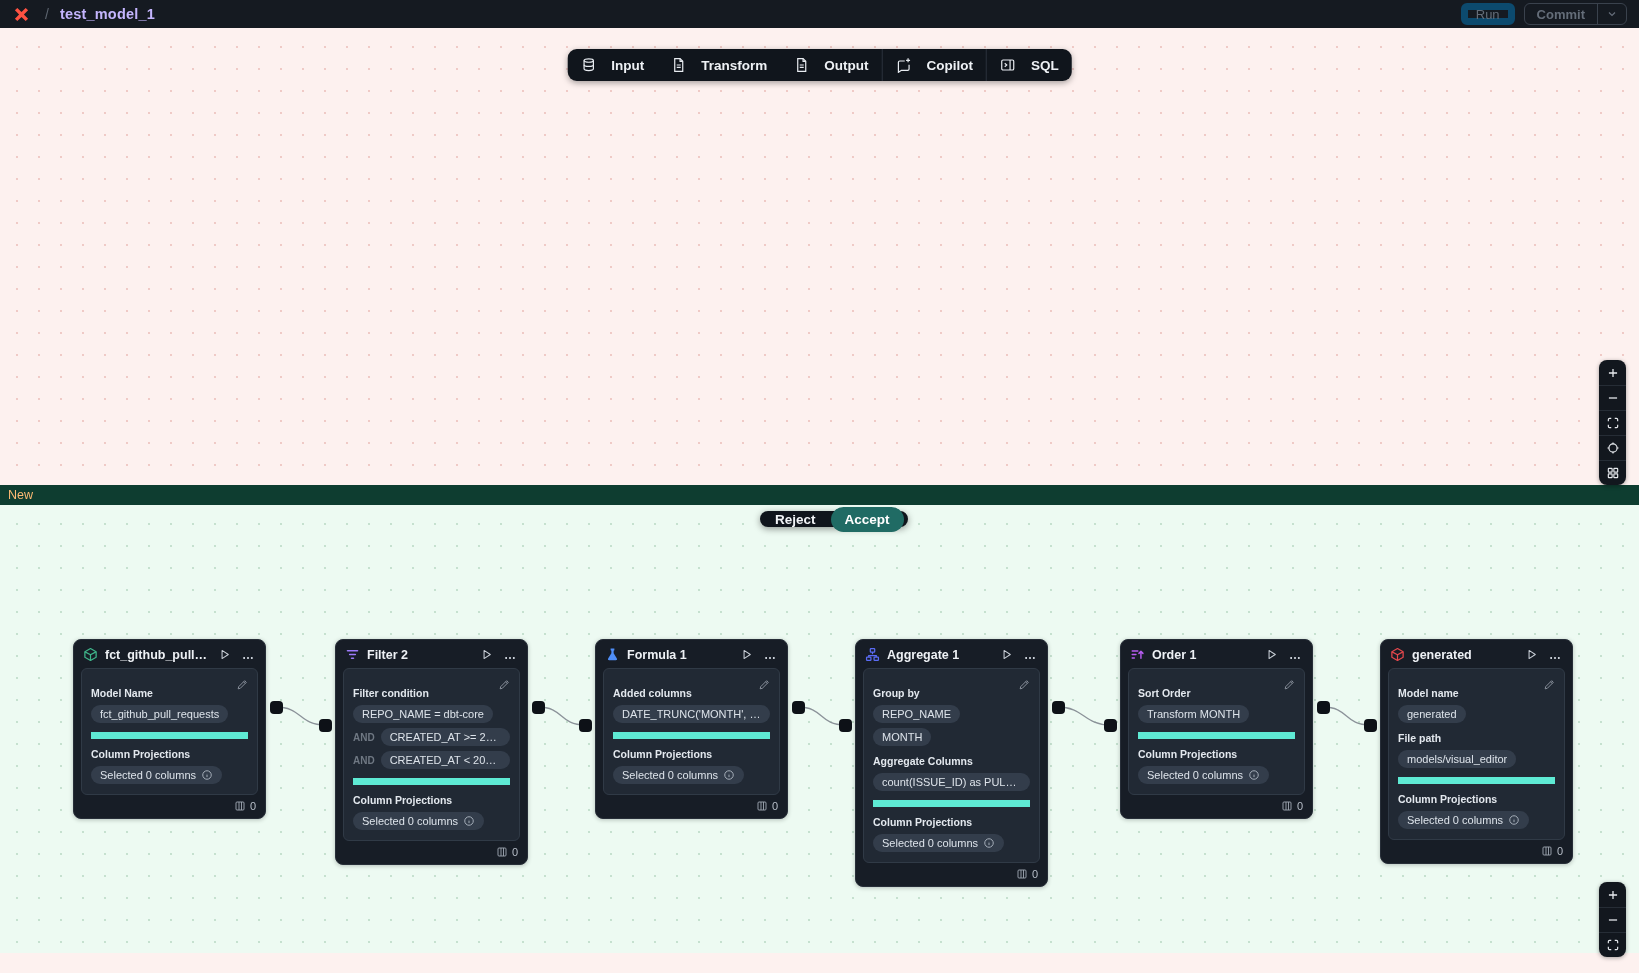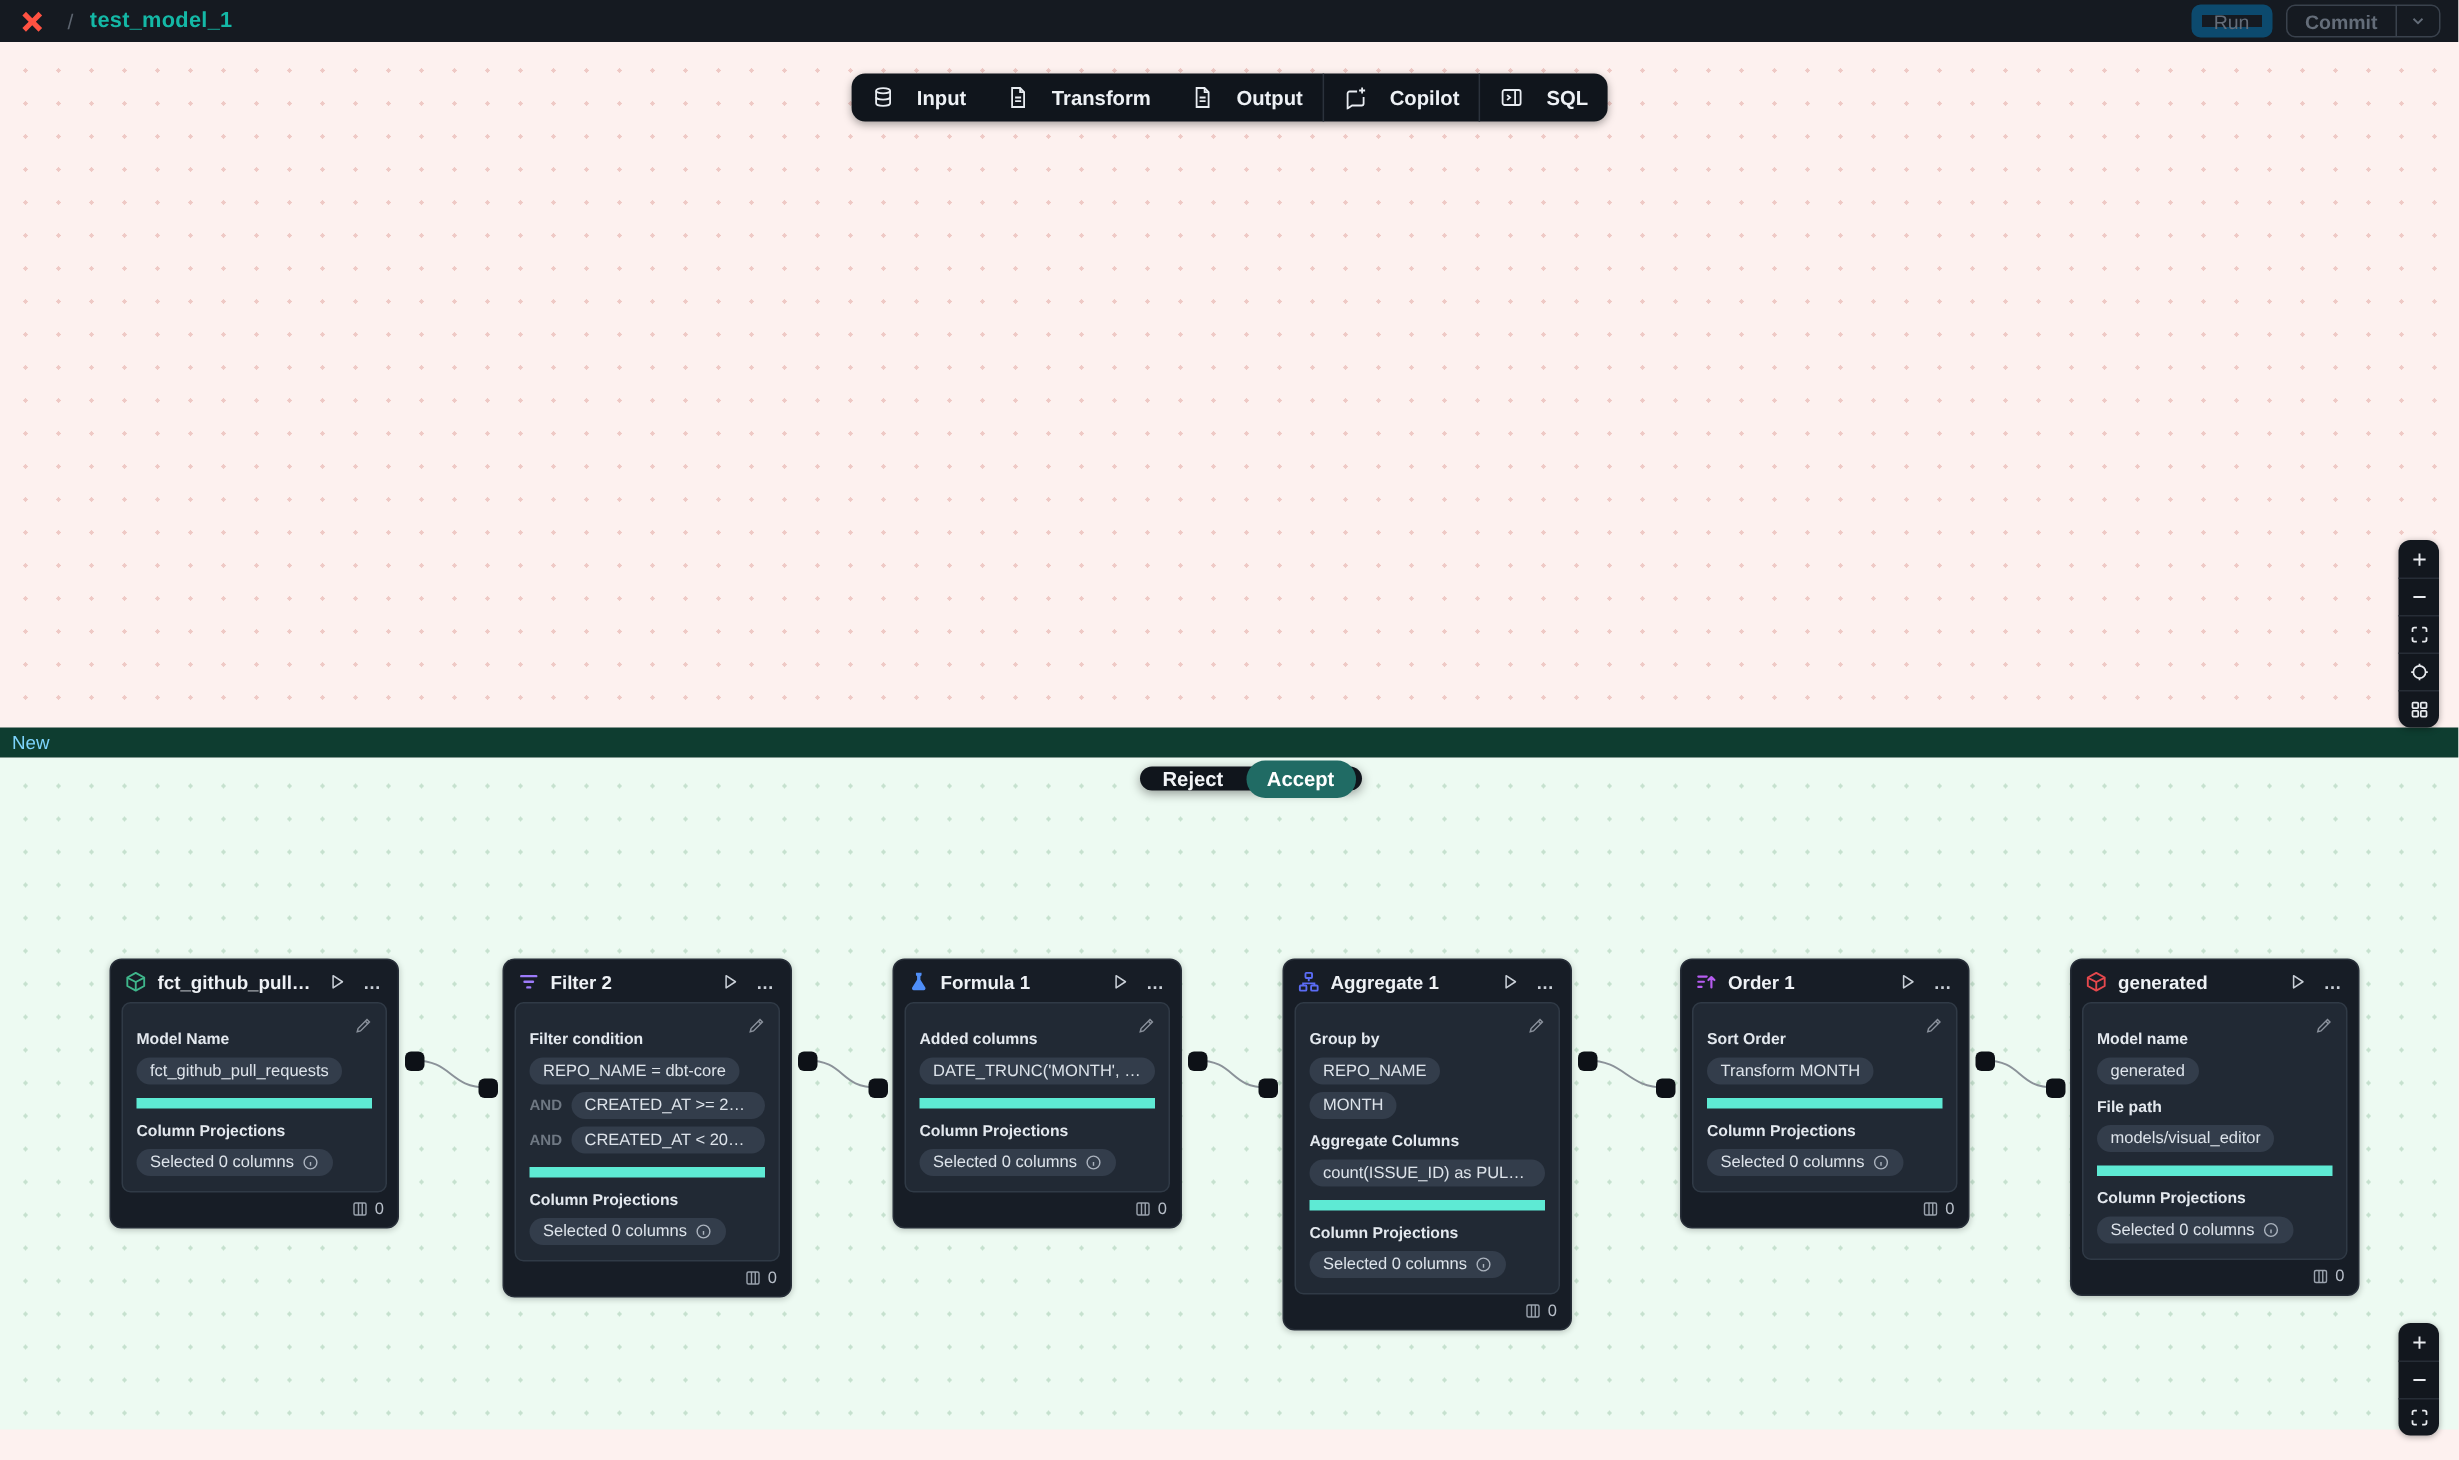--- a/index.html
+++ b/index.html
@@ -5,35 +5,35 @@
   * { margin:0; padding:0; box-sizing:border-box; }
   html,body { width:1639px; height:973px; overflow:hidden; }
   body { font-family:"Liberation Sans", sans-serif; background:#fdf1ef; }
   #page { position:relative; width:1639px; height:973px; overflow:hidden; }
 
   
   .topbar { position:relative; height:28px; background:#151a21; display:flex; align-items:center; padding:0 12px; z-index:30; }
   .logo { width:19px; height:19px; display:flex; align-items:center; justify-content:center; }
   .logo svg { width:17px; height:17px; }
   .crumb-sep { color:#5d6570; margin:0 11px 0 14px; font-size:14px; }
-  .crumb-title { color:#14b8a6; font-size:14.5px; font-weight:bold; letter-spacing:.2px; }
+  .crumb-title { color:#c4b5fd; font-size:14.5px; font-weight:bold; letter-spacing:.2px; }
   .topbar-right { margin-left:auto; display:flex; gap:9px; align-items:center; }
   .tb-btn { display:flex; align-items:center; height:22px; background:transparent; border:7px solid #0c4a6e;
             border-radius:6px; color:#646d79; font-size:13px; font-weight:normal; padding:0 8px;
             font-family:"Liberation Sans", sans-serif; }
   .tb-split { display:flex; align-items:stretch; height:22px; border:1px solid #3a424d; border-radius:6px; color:#646d79; }
   .tb-split .lbl { display:flex; align-items:center; padding:0 12px; font-size:13px; font-weight:bold; }
   .tb-split .sep { width:1px; background:#3a424d; }
   .tb-split .chev { display:flex; align-items:center; padding:0 8px; }
   .tb-split .chev svg { width:12px; height:12px; stroke:#646d79; }
 
   
   .band { height:20px; display:flex; align-items:center; padding-left:8px; font-size:12.5px; position:relative; z-index:25; }
   .band-current { background:#4d2328; color:#ef8b80; }
-  .band-new { background:#0e3d30; color:#7dd3fc; }
+  .band-new { background:#0e3d30; color:#fdba74; }
 
   
   .canvas { position:relative; width:100%; }
   .canvas-current { height:457px;
     background-color:#fdf1ef;
     background-image:radial-gradient(circle, rgba(206,112,102,.30) 1.4px, transparent 1.5px);
     background-size:22px 22px; background-position:6px 8px; }
   .canvas-new { height:448px;
     background-color:#edfaf2;
     background-image:radial-gradient(circle, rgba(96,160,116,.28) 1.4px, transparent 1.5px);

